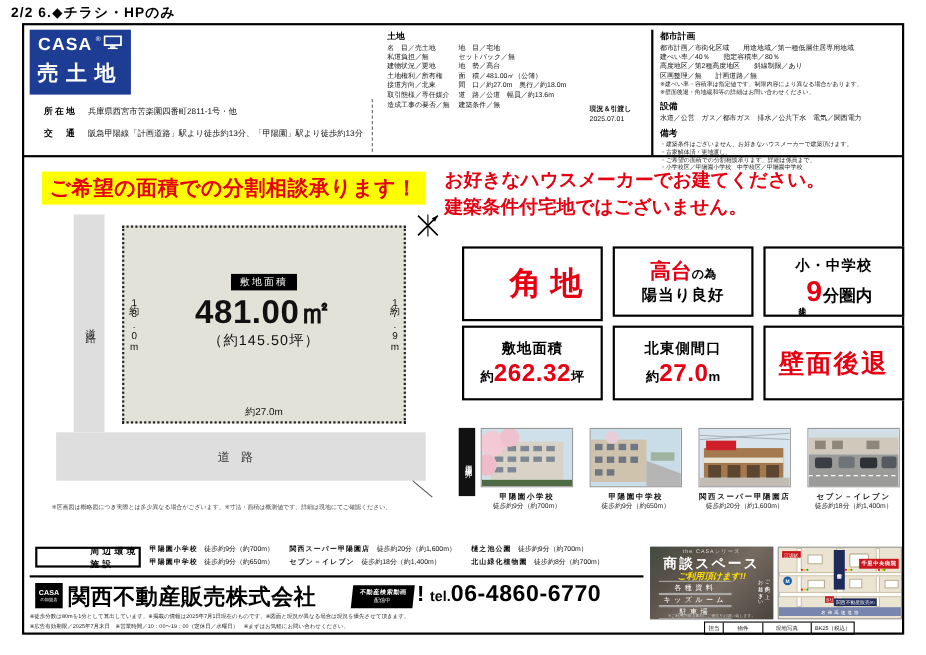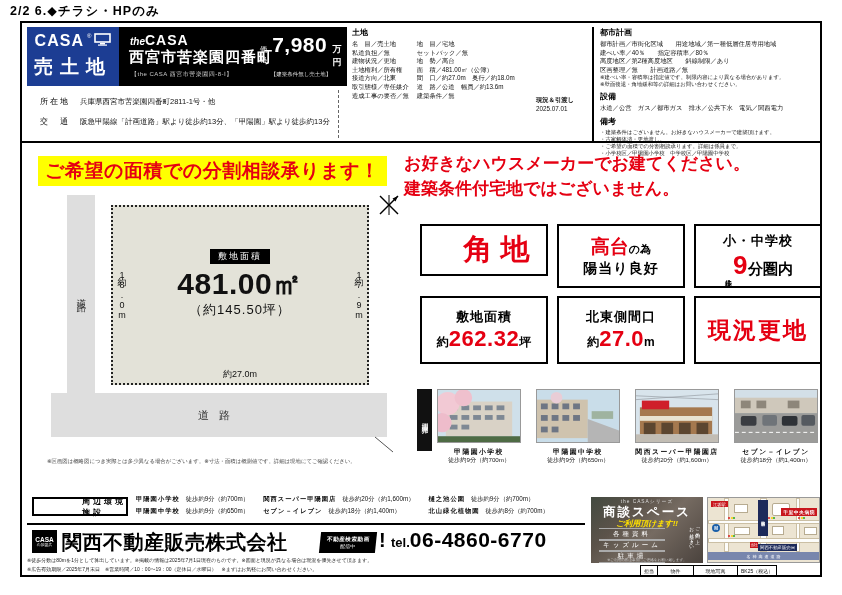--- a/index.html
+++ b/index.html
@@ -35,21 +35,21 @@
   .sec-title { font-size:8px; font-weight:bold; color:#000; margin-bottom:2px; }
   .tiny { font-size:6.3px; line-height:8.6px; color:#111; white-space:nowrap; }
   .tiny2 { font-size:5.4px; line-height:7px; color:#222; white-space:nowrap; }
   .land-col { left:352px; top:27px; width:238px; }
   .land-cols { display:flex; gap:8px; }
   .city-col { left:600px; top:27px; width:220px; }
   .divider-v { left:592px; top:27px; width:1.5px; height:114px; background:#000; }
   .dashed-v { left:338px; top:90px; width:0; height:48px; border-left:1px dashed #666; }
   .status-blk { left:536px; top:96px; }
   .addr-row { left:40px; display:flex; gap:10px; align-items:baseline; }
-  .addr-label { font-size:8px; font-weight:normal; letter-spacing:2px; }
+  .addr-label { font-size:8px; font-weight:bold; letter-spacing:2px; }
   .addr-val { font-size:7.5px; color:#111; }
   .hrule { left:21px; top:141px; width:800px; height:2px; background:#000; }
 
   
   .hl-left { left:38px; top:156px; background:#ffff00; color:#e50012; font-size:19px; font-weight:bold; padding:2px 7px; letter-spacing:0.5px; white-space:nowrap; }
   .hl-right { left:404px; top:152px; color:#e50012; font-size:17px; font-weight:bold; line-height:1.45; white-space:nowrap; }
 
   
   .diagram { left:45px; top:195px; width:350px; height:258px; background:#fff; }
   .road-left { position:absolute; left:22px; top:0; width:28px; height:198px; background:#dedede; display:flex; align-items:center; justify-content:center; }
@@ -146,35 +146,20 @@
         <svg width="17" height="13" viewBox="0 0 17 13">
             <rect x="1" y="1" width="15" height="8" fill="none" stroke="#fff" stroke-width="1.6"></rect>
             <rect x="6" y="10" width="5" height="1.5" fill="#fff"></rect>
             <rect x="4" y="11.5" width="9" height="1.2" fill="#fff"></rect>
           </svg>
       </span>
     </div>
     <div class="uritochi">売土地</div>
   </div>
 
-  <div class="abs black-box">
-    <div class="thecasa">
-      <span class="the">the</span><span class="casa">CASA</span>
-    </div>
-    <div class="bb-title">西宮市苦楽園四番町</div>
-    <div class="bb-sub">【the CASA 西宮市苦楽園四-8-Ⅰ】</div>
-    <div class="price-wrap">
-      <div class="price-row">
-        <span class="price-label">価格</span>
-        <span class="price-num">7,980</span>
-        <span class="price-unit">万円</span>
-      </div>
-      <div class="price-note">【建築条件無し売土地】</div>
-    </div>
-  </div>
 
   <div class="abs land-col">
     <div class="sec-title">土地</div>
     <div class="land-cols">
       <div>
         <div class="tiny">名　目／売土地</div>
         <div class="tiny">私道負担／無</div>
         <div class="tiny">建物状況／更地</div>
         <div class="tiny">土地権利／所有権</div>
         <div class="tiny">接道方向／北東</div>
@@ -254,21 +239,21 @@
     </div>
     <svg class="abs" style="left:332px; top:-2px;" width="24" height="24" viewBox="0 0 24 24">
       <line x1="3" y1="21" x2="21" y2="3" stroke="#000" stroke-width="1.4"></line>
       <line x1="3" y1="3" x2="21" y2="21" stroke="#000" stroke-width="1.4"></line>
       <line x1="12" y1="22" x2="12" y2="2" stroke="#000" stroke-width="1"></line>
       <polygon points="21,3 15.5,5.5 18.5,8.5" fill="#000"></polygon>
     </svg>
   </div>
   <div class="abs plot-note">※区画図は概略図につき実際とは多少異なる場合がございます。※寸法・面積は概測値です。詳細は現地にてご確認ください。</div>
 
-  <div class="abs fbox" style="left:420px; top:224px; width:128px; height:52px;padding-left:25px;">
+  <div class="abs fbox" style="left:420px; top:224px; width:128px; height:68px;padding-left:25px;">
     <span class="red bold" style="font-size:29px; letter-spacing:8px; margin-left:8px;">角地</span>
   </div>
   <div class="abs fbox" style="left:557px; top:224px; width:128px; height:64px;">
     <div><span class="red bold" style="font-size:19px;">高台</span><span class="bold" style="font-size:11px;">の為</span></div>
     <div class="bold" style="font-size:14px; letter-spacing:1px;">陽当り良好</div>
   </div>
   <div class="abs fbox" style="left:694px; top:224px; width:128px; height:64px;">
     <div class="fb-l1">小・中学校</div>
     <div class="fb-numrow">
       <span class="vtext" style="font-size:7px; font-weight:bold;">徒歩</span>
@@ -286,21 +271,21 @@
   </div>
   <div class="abs fbox" style="left:557px; top:296px; width:128px; height:68px;">
     <div class="fb-l1">北東側間口</div>
     <div class="fb-numrow">
       <span class="fb-small">約</span>
       <span class="fb-num">27.0</span>
       <span class="fb-small">m</span>
     </div>
   </div>
   <div class="abs fbox" style="left:694px; top:296px; width:128px; height:68px;">
-    <span class="red bold" style="font-size:23px; letter-spacing:2px;">現況更地</span>
+    <span class="red bold" style="font-size:23px; letter-spacing:2px;">壁面後退</span>
   </div>
 
   <div class="abs photo-label">
     <span class="vtext">周辺環境紹介</span>
   </div>
   <div class="abs photo" style="left:437px;">
     <svg viewBox="0 0 84 54" preserveAspectRatio="none">
       <rect width="84" height="54" fill="#cfe0ea"></rect>
       <rect x="8" y="12" width="68" height="36" fill="#d9d2c6"></rect>
       <g fill="#7e8894">

